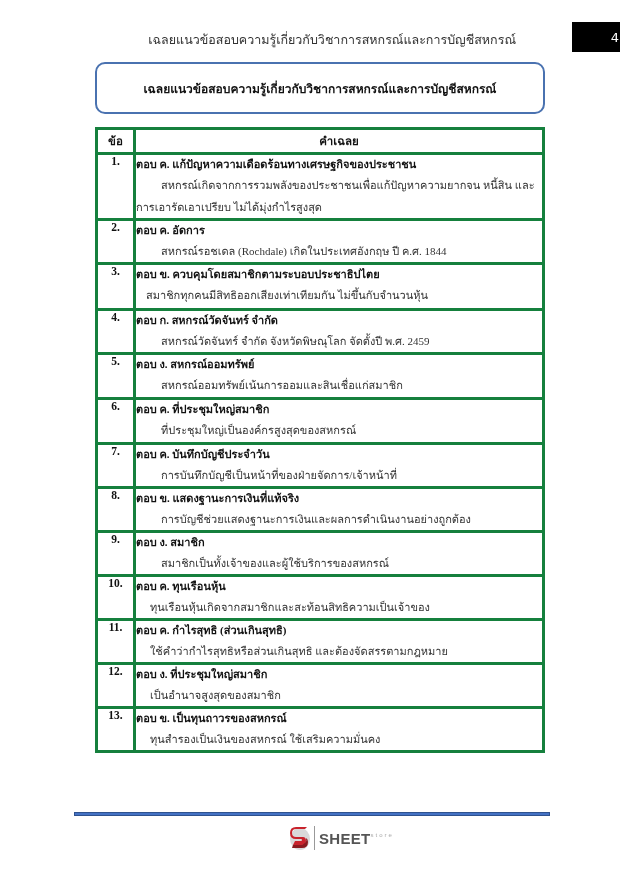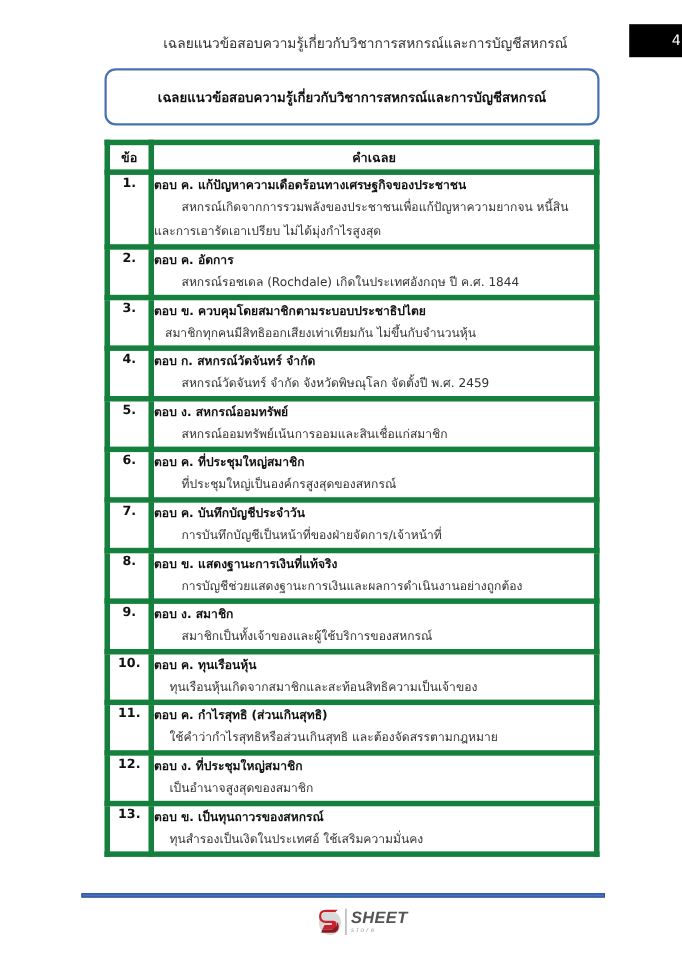--- a/index.html
+++ b/index.html
@@ -22,21 +22,21 @@
       position: absolute; left: 95px; top: 62px; width: 446px; height: 48px;
       border: 2px solid #4a72b0; border-radius: 10px;
       display: flex; align-items: center; justify-content: center;
       font-size: 12px; font-weight: bold; color: #111; white-space: nowrap;
     }
     table.answers {
       position: absolute; left: 95px; top: 127px; width: 450px;
       border-collapse: collapse; font-size: 11px;
     }
     table.answers th, table.answers td {
-      border: 5px solid #15803d; padding: 0; vertical-align: top;
+      border: 3px solid #15803d; padding: 0; vertical-align: top; font-family: Liberation Serif, serif;
     }
     table.answers th {
       height: 22px; font-weight: bold; font-size: 11.5px; vertical-align: middle;
       text-align: center; color: #111;
     }
     td.num {
       width: 35px; text-align: center; font-weight: bold; font-size: 11.5px;
       padding-top: 4px; color: #111;
     }
     td.ans { padding: 4px 0 4px 6px; }
@@ -48,21 +48,21 @@
     .footer-rule {
       position: absolute; left: 74px; top: 812px; width: 476px; height: 4px;
       background: #4472c4; border: 1px solid #2f528f; box-sizing: border-box;
     }
     .logo {
       position: absolute; left: 289px; top: 823px; height: 30px;
       display: flex; align-items: center;
     }
     .logo-mark { width: 22px; height: 26px; }
     .logo-sep { width: 1px; height: 24px; background: #999; margin: 0 4px 0 3px; }
-    .logo-text { display: flex; flex-direction: column; line-height: 1; font-style: italic; }
+    .logo-text { display: flex; flex-direction: row; line-height: 1; }
     .logo-word { font-family: "Liberation Sans", sans-serif; font-weight: bold; font-size: 15px; color: #555; letter-spacing: 0.3px; }
     .logo-sub { font-family: "Liberation Sans", sans-serif; font-size: 6px; color: #aaa; letter-spacing: 2px; margin-top: 1px; }
   </style>
 </head>
 <body>
 
 <div class="running-header">เฉลยแนวข้อสอบความรู้เกี่ยวกับวิชาการสหกรณ์และการบัญชีสหกรณ์</div>
 <div class="page-num-box">47</div>
 
 <div class="title-box">
@@ -158,21 +158,21 @@
       <td class="num">12.</td>
       <td class="ans">
         <div class="ans-title">ตอบ ง. ที่ประชุมใหญ่สมาชิก</div>
         <div class="ans-expl i2">เป็นอำนาจสูงสุดของสมาชิก</div>
       </td>
     </tr>
     <tr style="height:44px">
       <td class="num">13.</td>
       <td class="ans">
         <div class="ans-title">ตอบ ข. เป็นทุนถาวรของสหกรณ์</div>
-        <div class="ans-expl i2">ทุนสำรองเป็นเงิดในประเทศอ์ ใช้เสริมความมั่นคง</div>
+        <div class="ans-expl i2">ทุนสำรองเป็นเงินของสหกรณ์ ใช้เสริมความมั่นคง</div>
       </td>
     </tr>
   </tbody>
 </table>
 
 <div class="footer-rule"></div>
 
 <div class="logo">
   <svg class="logo-mark" viewBox="0 0 22 26">
     <ellipse cx="11" cy="14" rx="10" ry="11" fill="#d9d9d9"></ellipse>

